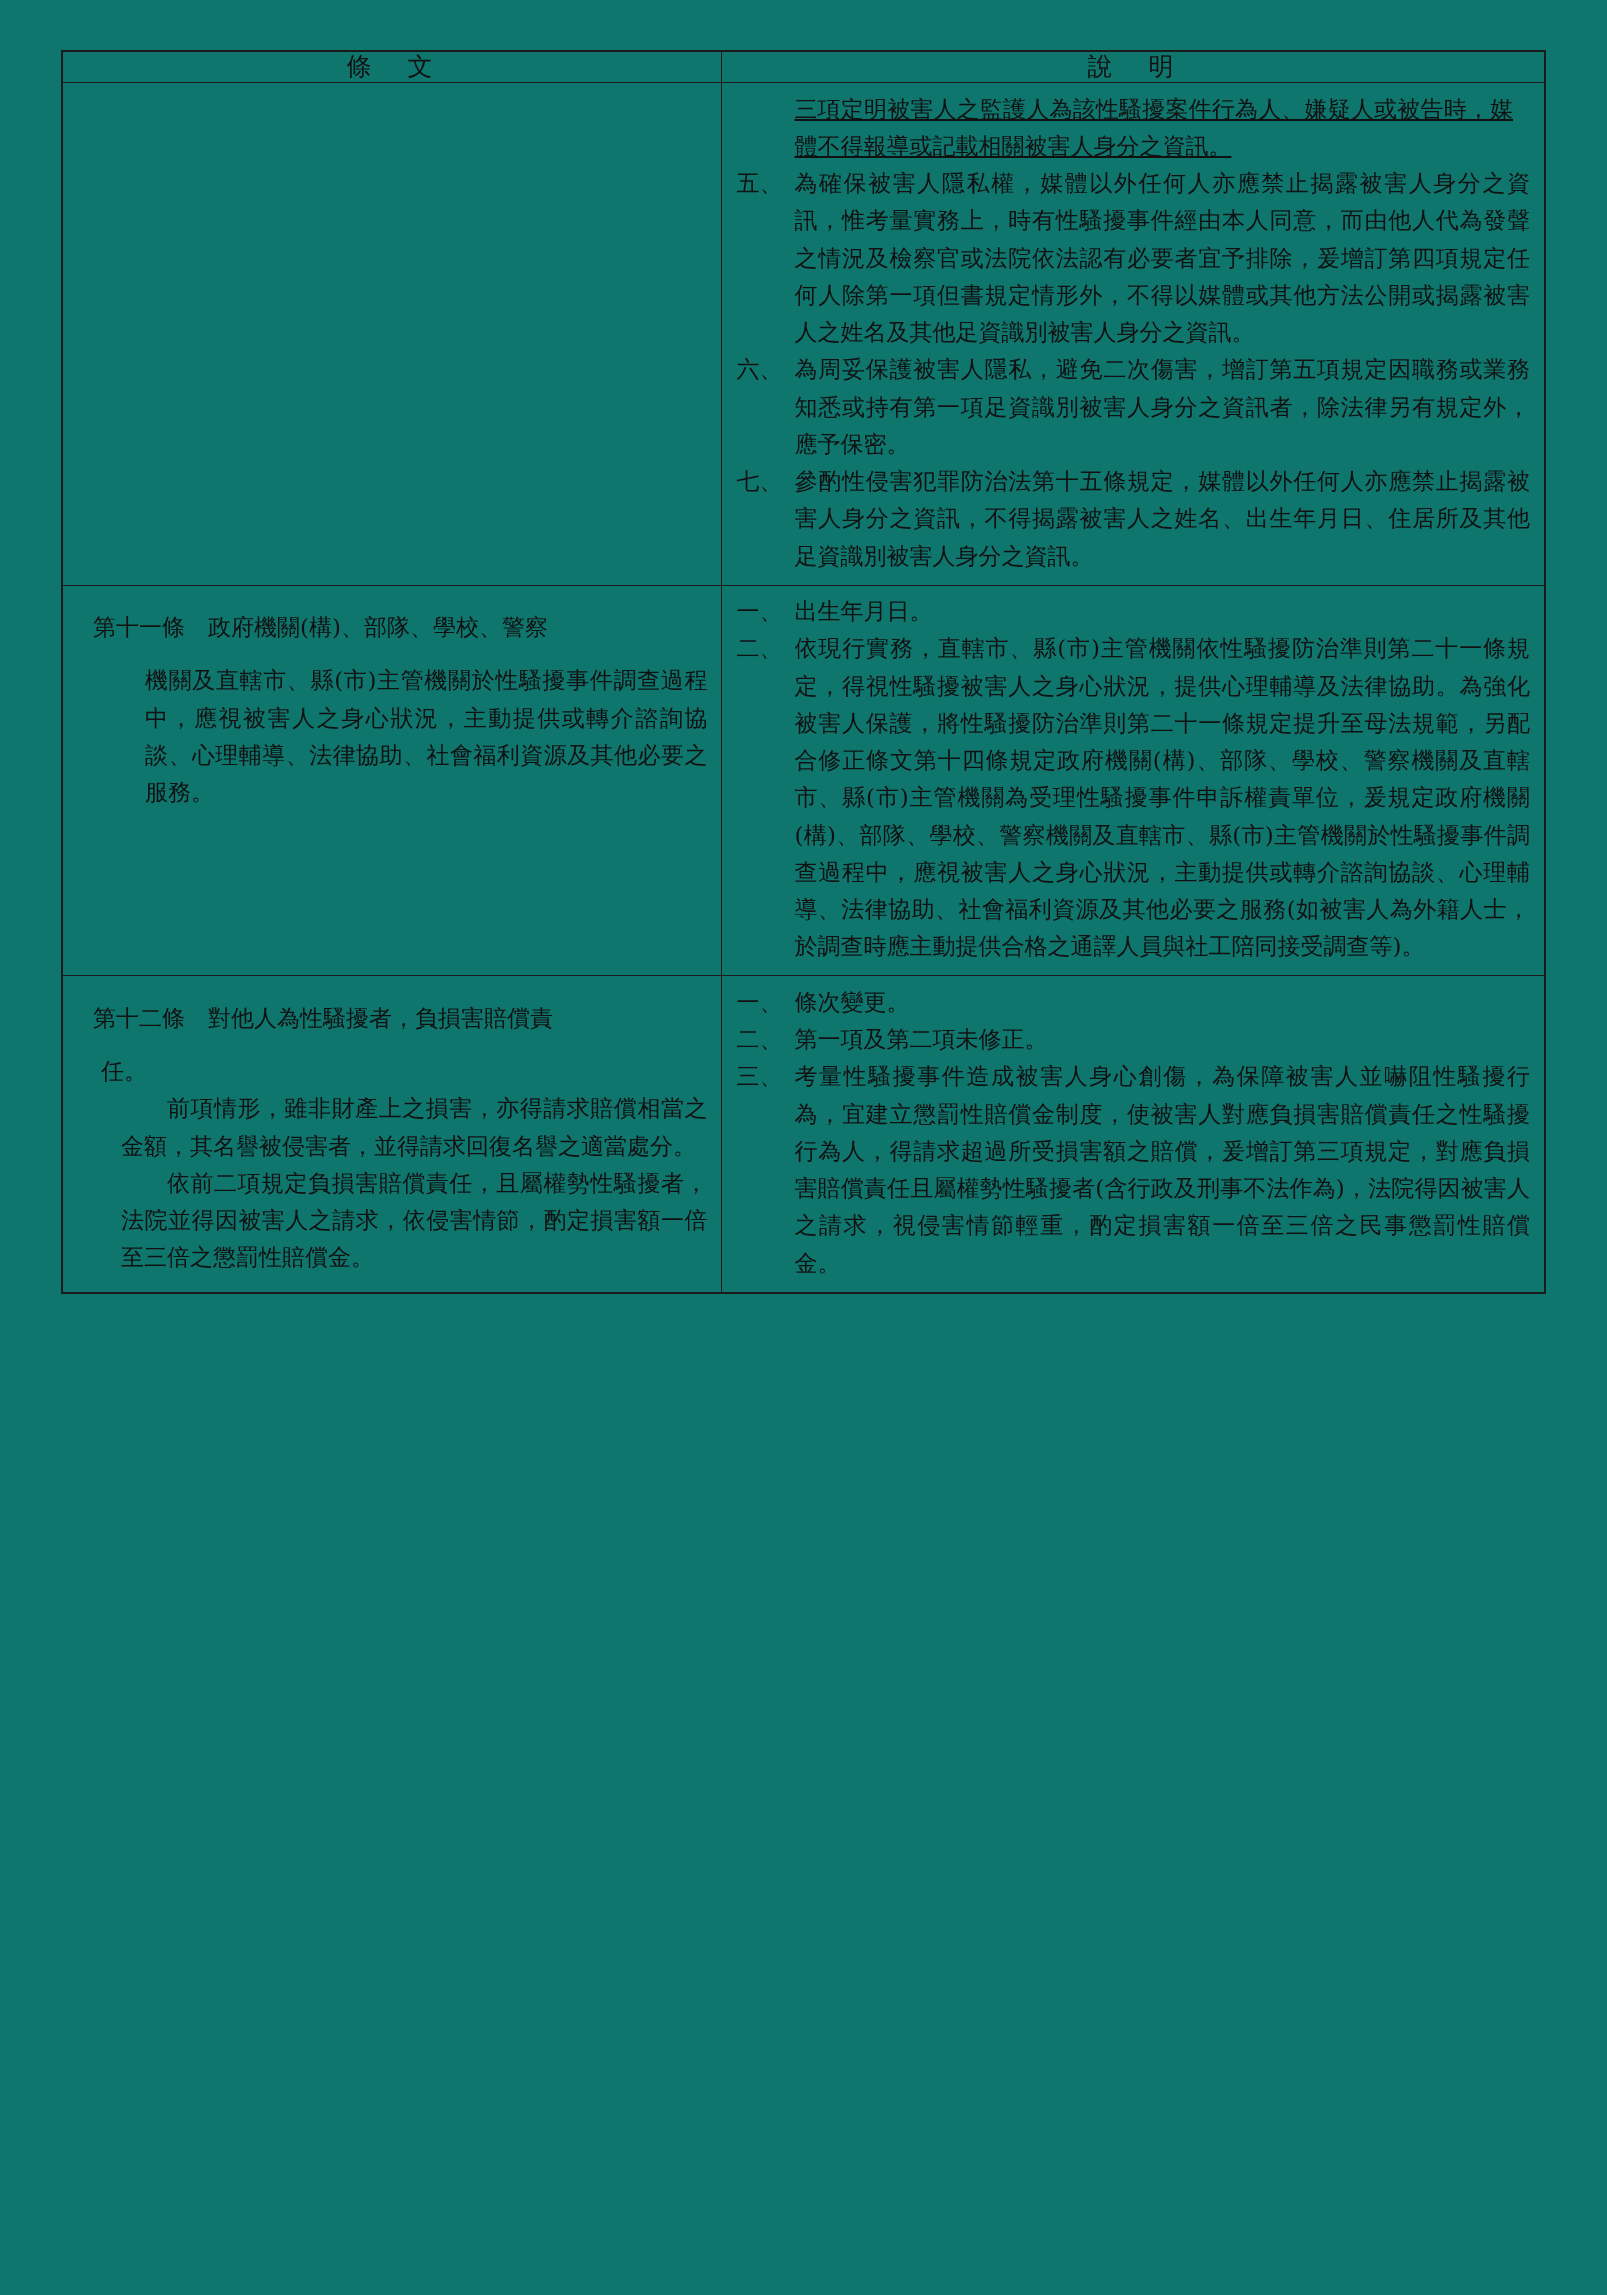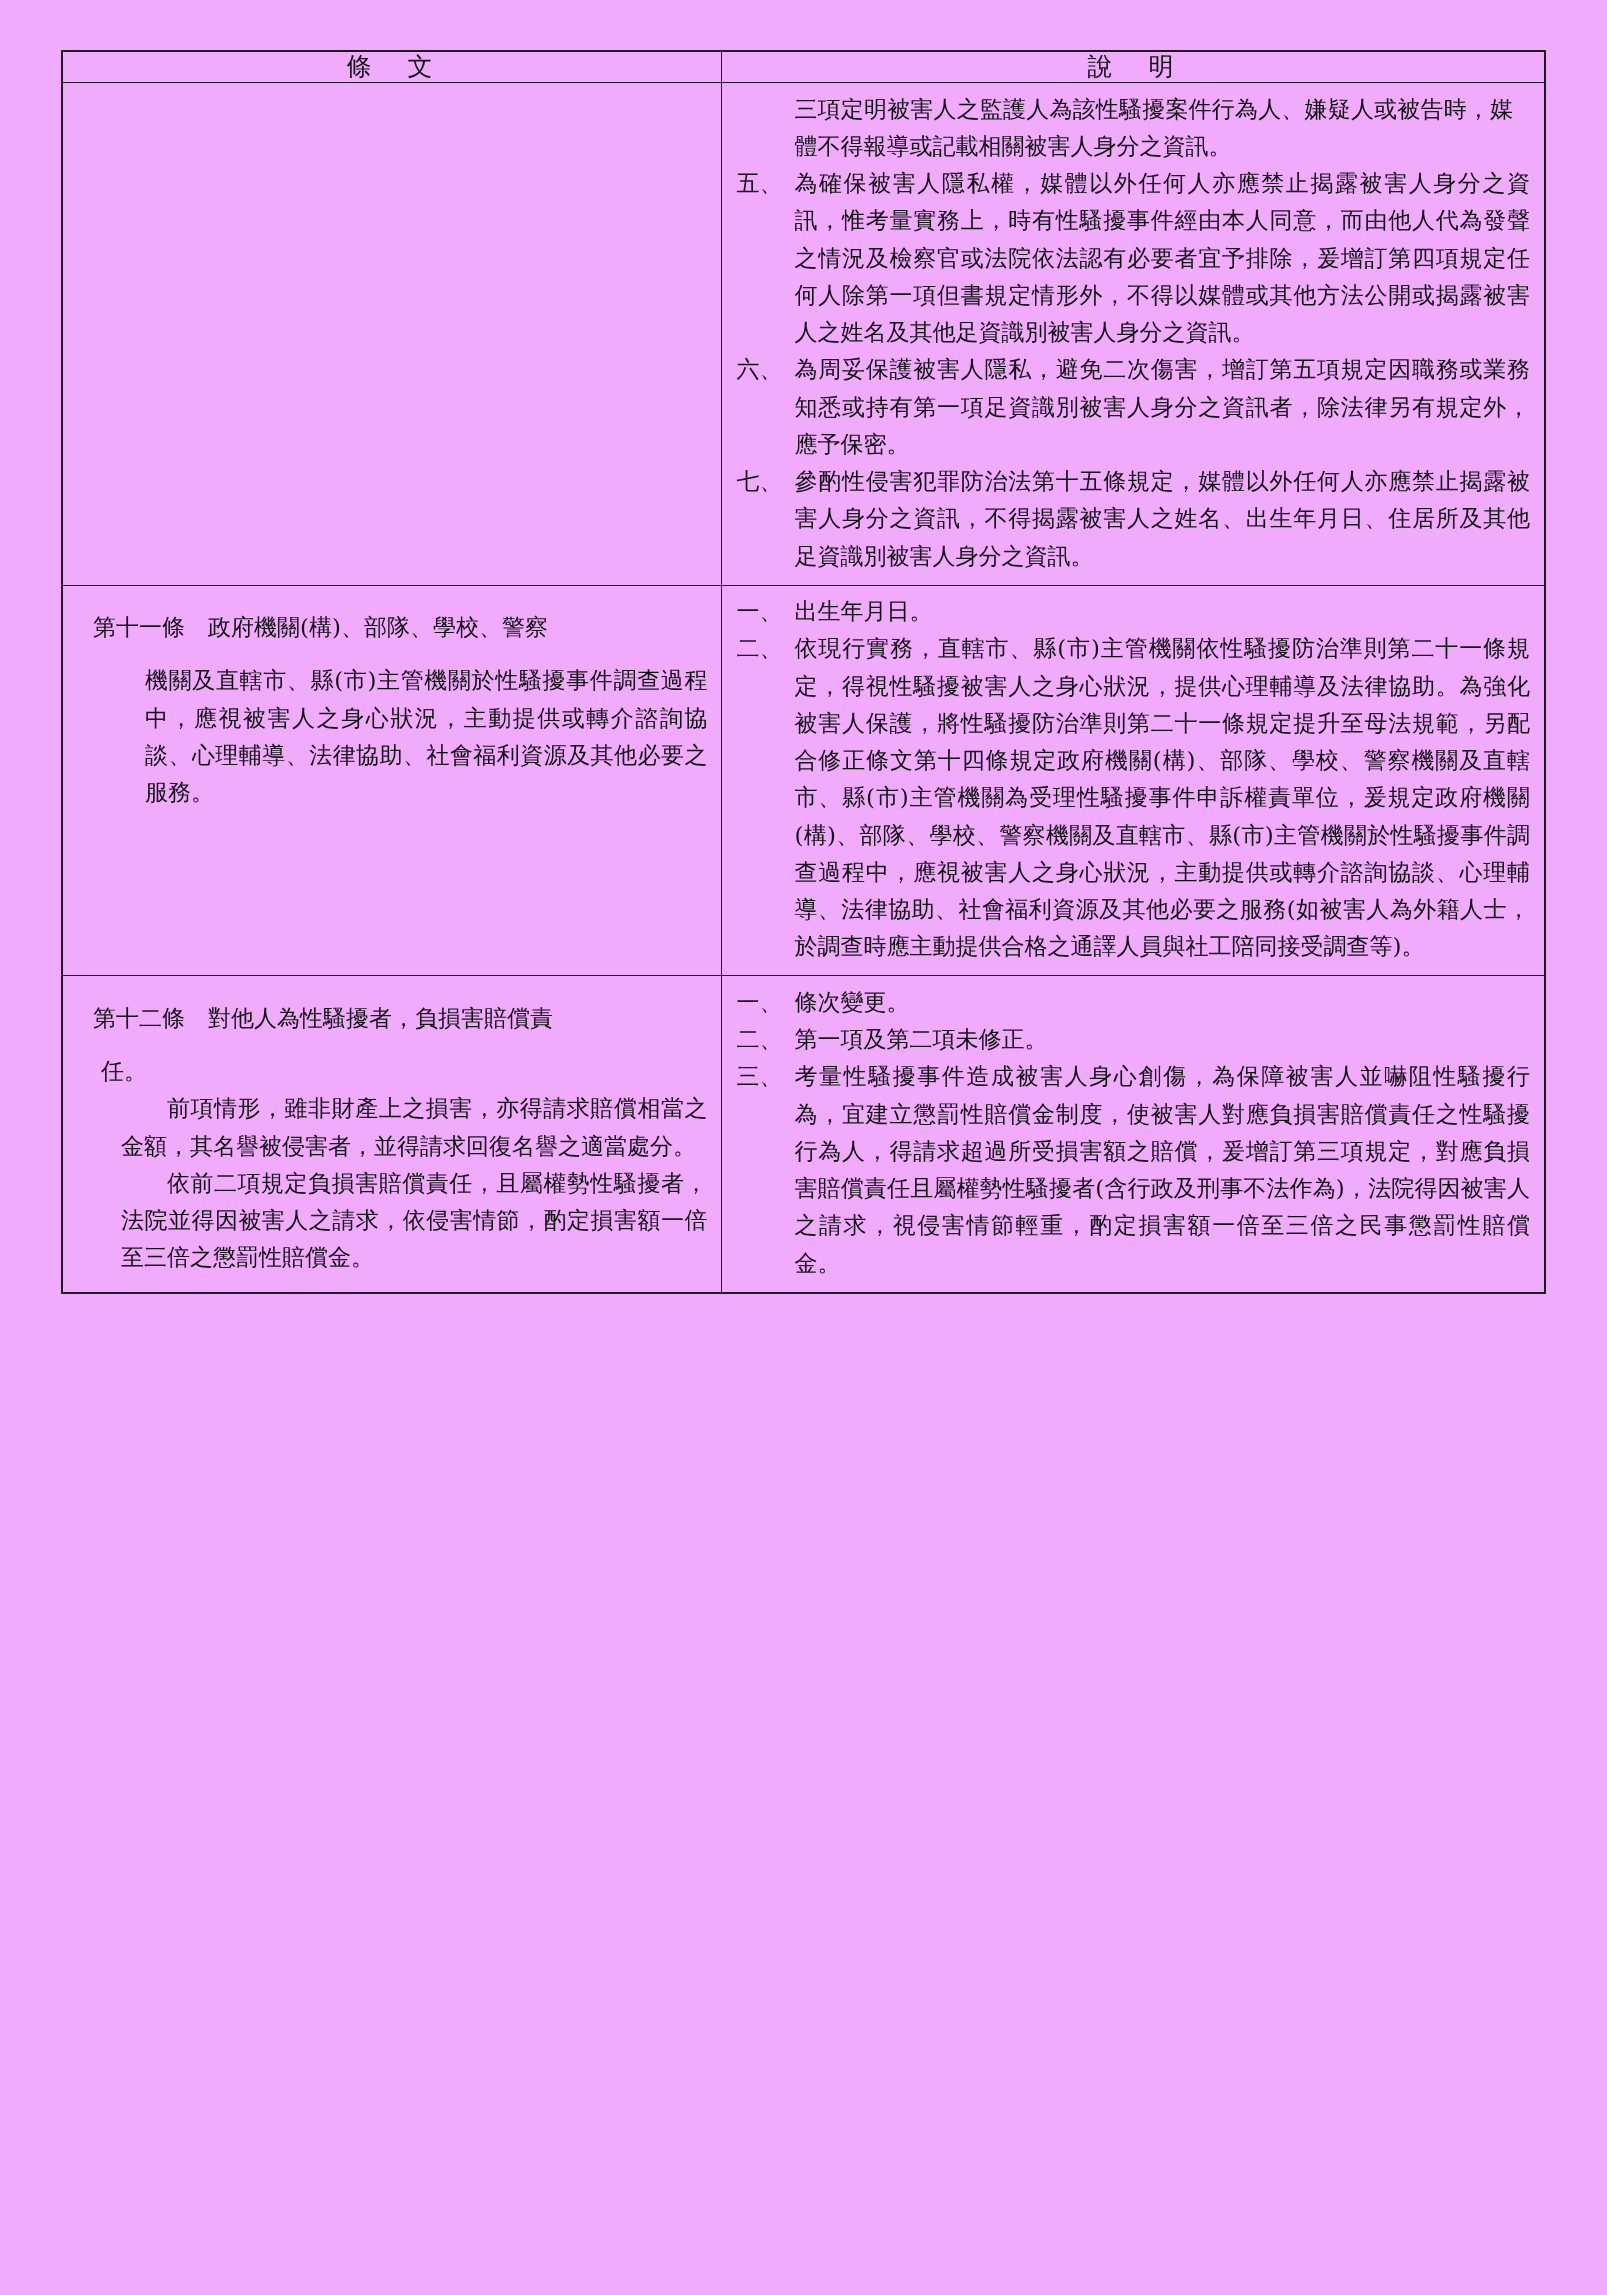--- a/index.html
+++ b/index.html
@@ -8,21 +8,21 @@
     background: #ffffff;
   }
   body {
     font-family: "DejaVu Serif", "Liberation Serif", serif;
     color: #111111;
   }
   .page {
     width: 1607px;
     height: 2295px;
     position: relative;
-    background: #f0abfc;
+    background: #0f766e;
     box-sizing: border-box;
     padding: 50px 61px 32px 61px;
   }
   table.doc-table {
     width: 100%;
     border-collapse: collapse;
     table-layout: fixed;
     border: 2.2px solid #1a1a1a;
   }
   table.doc-table th,
@@ -82,20 +82,21 @@
   }
   .num-list li .txt {
     flex: 1 1 auto;
     text-align: justify;
     text-justify: inter-ideograph;
   }
   .cont-block {
     margin: 0 17px 0 58px;
     text-align: justify;
     text-justify: inter-ideograph;
+    text-decoration: underline;
   }
   .just {
     text-align: justify;
     text-justify: inter-ideograph;
     margin-left: 44px;
   }
   .empty-cell { min-height: 5.4px; }
 </style>
 </head>
 <body>

